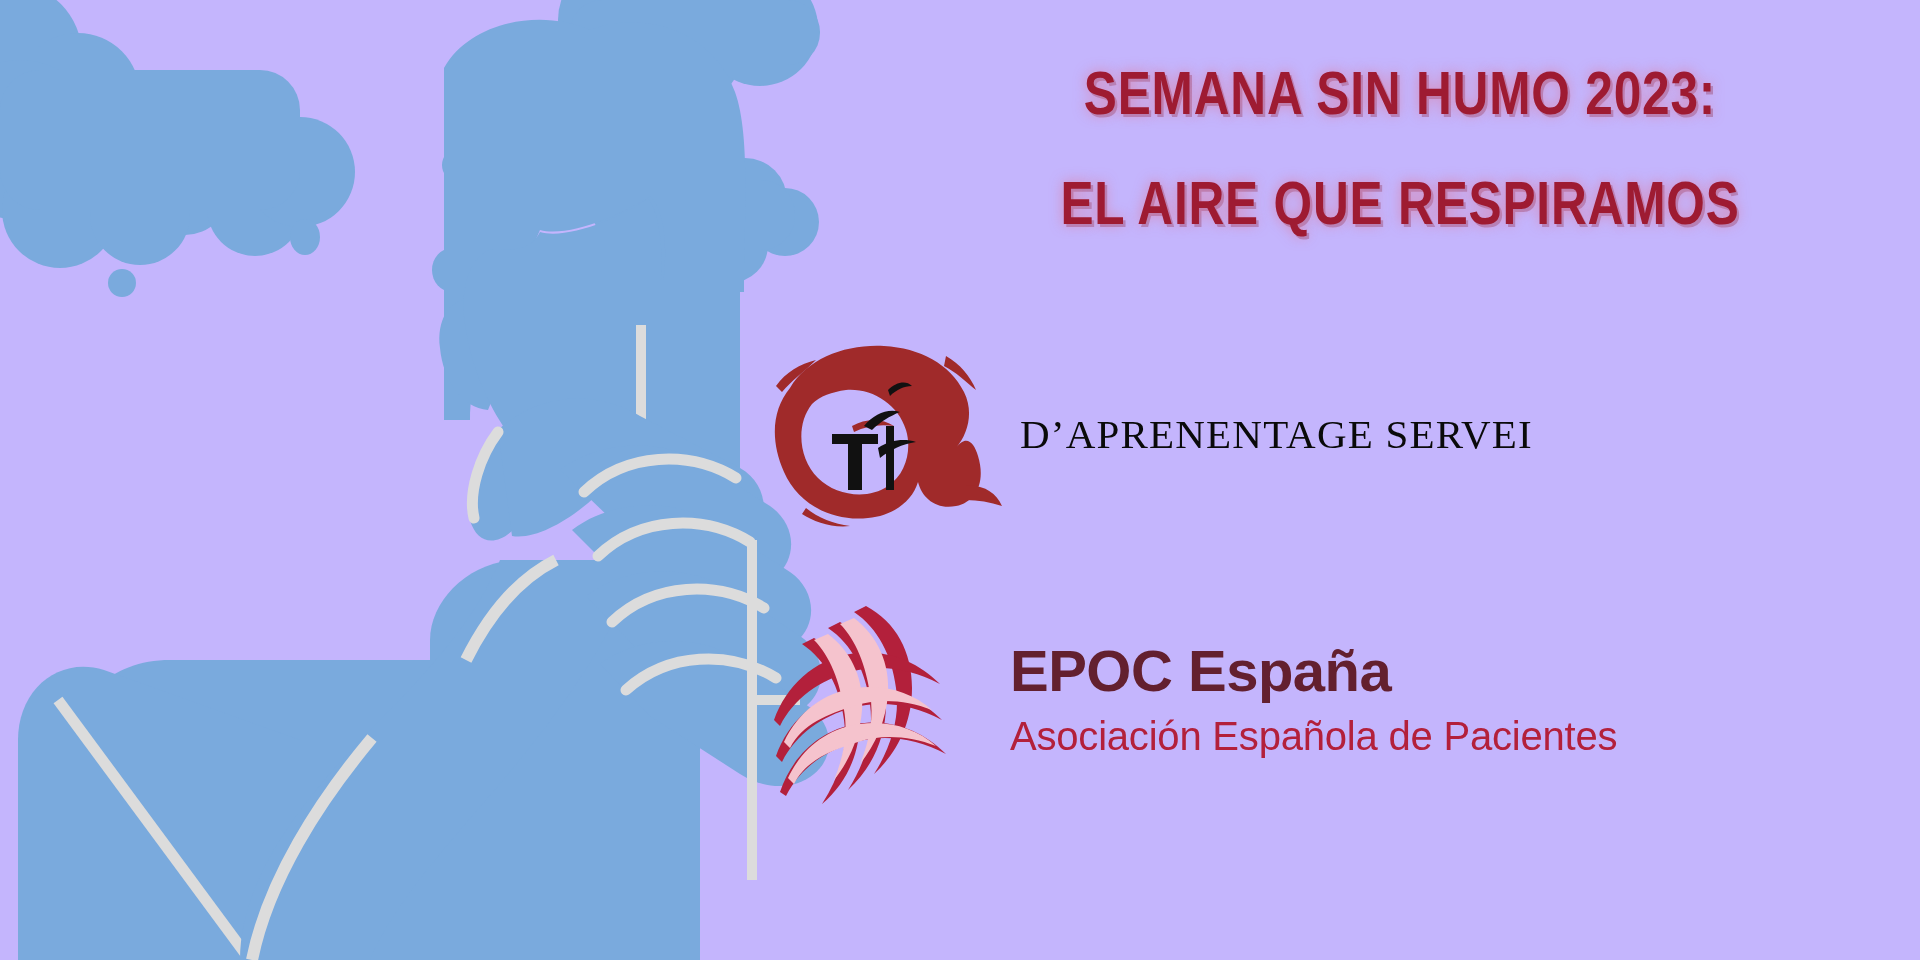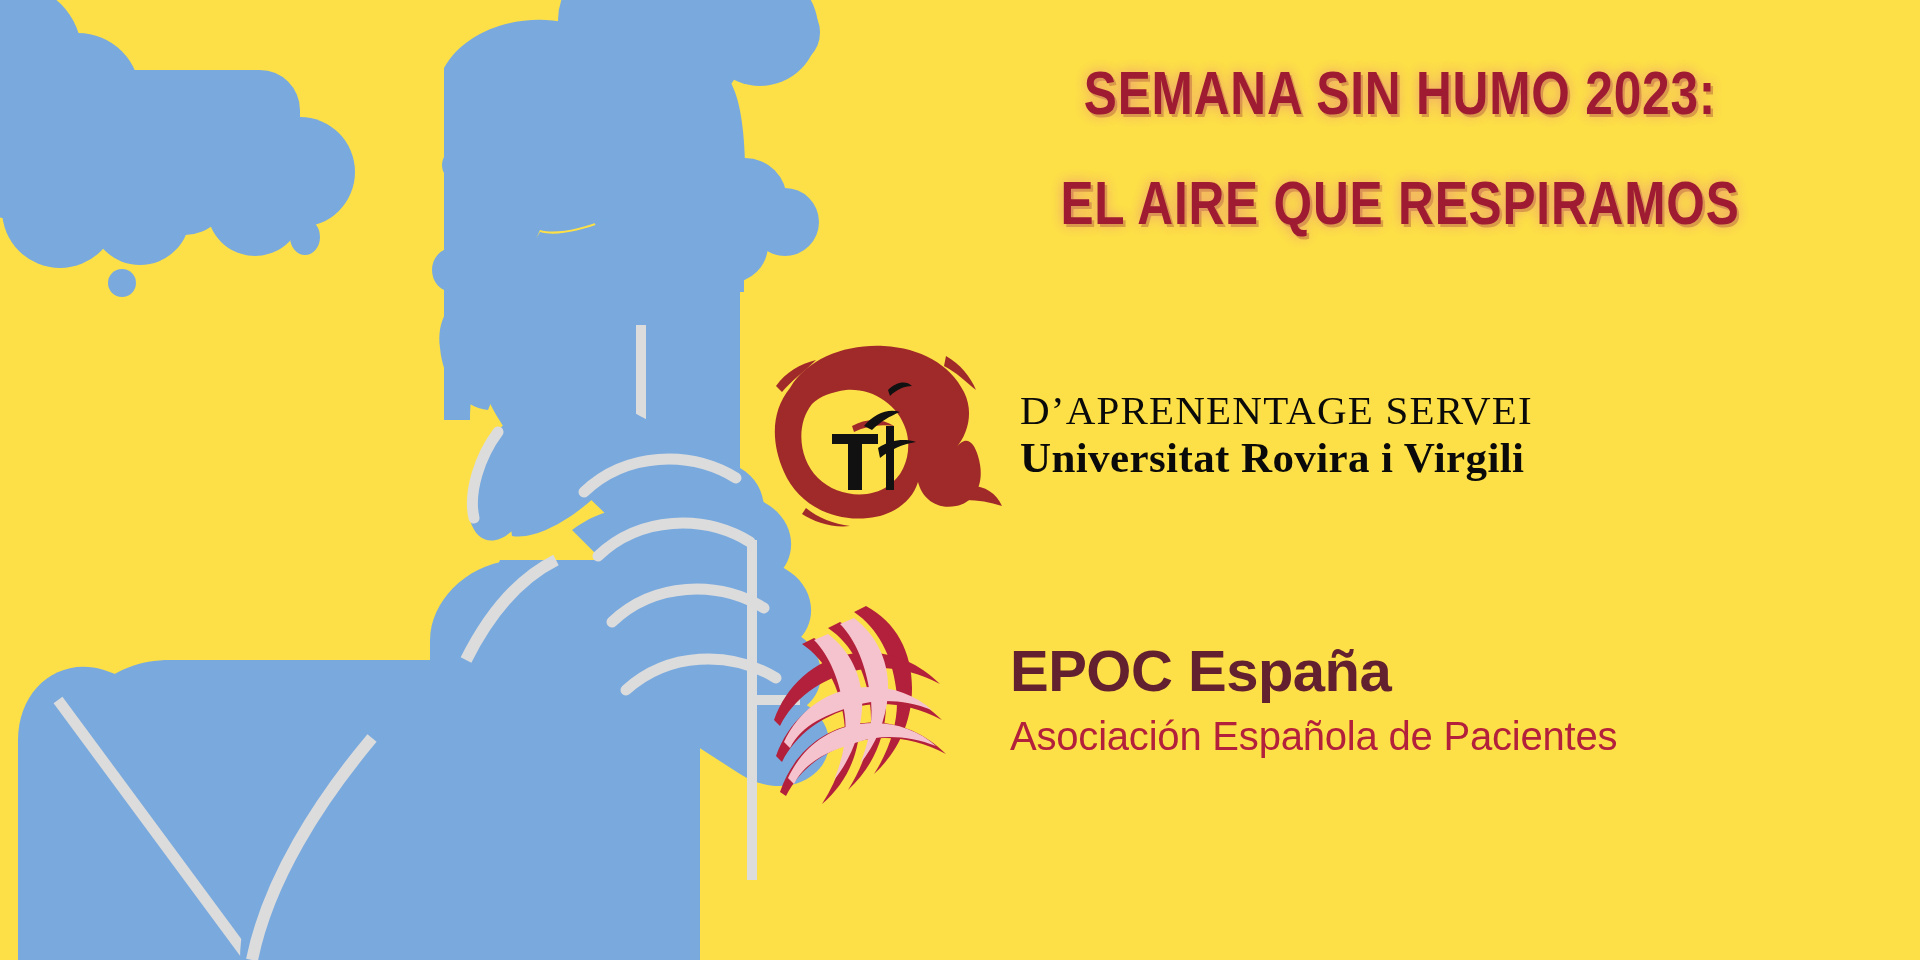--- a/index.html
+++ b/index.html
@@ -2,21 +2,21 @@
 <html><head>
 <meta charset="utf-8">
 <style>
   html,body{margin:0;padding:0;}
   body{
     width:1920px;height:960px;overflow:hidden;
     background:#dcdcdc;
     font-family:"Liberation Sans", sans-serif;
     position:relative;
   }
-  .poster{position:absolute;inset:0;background:#fde047;overflow:hidden;}
+  .poster{position:absolute;inset:0;background:#c4b5fd;overflow:hidden;}
 
   
   .illus{position:absolute;left:0;top:0;width:900px;height:960px;overflow:hidden;}
   .illus svg{display:block;width:900px;height:960px;}
 
   
   .content{position:absolute;left:900px;top:0;width:1020px;height:960px;}
 
   .headline{position:absolute;left:0;top:62px;width:1000px;text-align:center;}
   .headline .line{
@@ -229,21 +229,20 @@
             <path d="M72 104 L 118 104 L 118 114 L 102 114 L 102 160 L 88 160 L 88 114 L 72 114 Z"></path>
             <path d="M104 96 C 114 84 128 78 140 82 C 130 86 120 92 112 100 Z"></path>
             <path d="M128 60 C 136 52 146 50 152 56 C 144 56 136 60 130 66 Z"></path>
             <path d="M118 118 C 130 110 144 108 156 112 C 142 114 130 120 120 128 Z"></path>
             <path d="M126 96 L 134 96 L 134 160 L 126 160 Z"></path>
           </g>
         </svg>
       </div>
       <div class="urv-text">
         <div class="t2">D’APRENENTAGE SERVEI</div>
-        <div class="t3">Universitat Rovira i Virgili</div>
       </div>
     </div>
 
     <div class="epoc">
       <div class="epoc-mark">
         <svg viewBox="0 0 200 210" xmlns="http://www.w3.org/2000/svg" aria-hidden="true">
           <g fill="#b3203b">
             <path d="M96 10 C 126 26 142 56 142 92 C 142 126 128 156 104 178 C 122 150 130 120 126 92 C 122 60 108 32 84 16 Z"></path>
             <path d="M70 26 C 100 42 116 72 116 108 C 116 142 102 172 78 194 C 96 166 104 136 100 108 C 96 76 82 48 58 32 Z"></path>
             <path d="M44 42 C 74 58 90 88 90 124 C 90 158 76 188 52 208 C 70 180 78 152 74 124 C 70 92 56 64 32 48 Z"></path>

